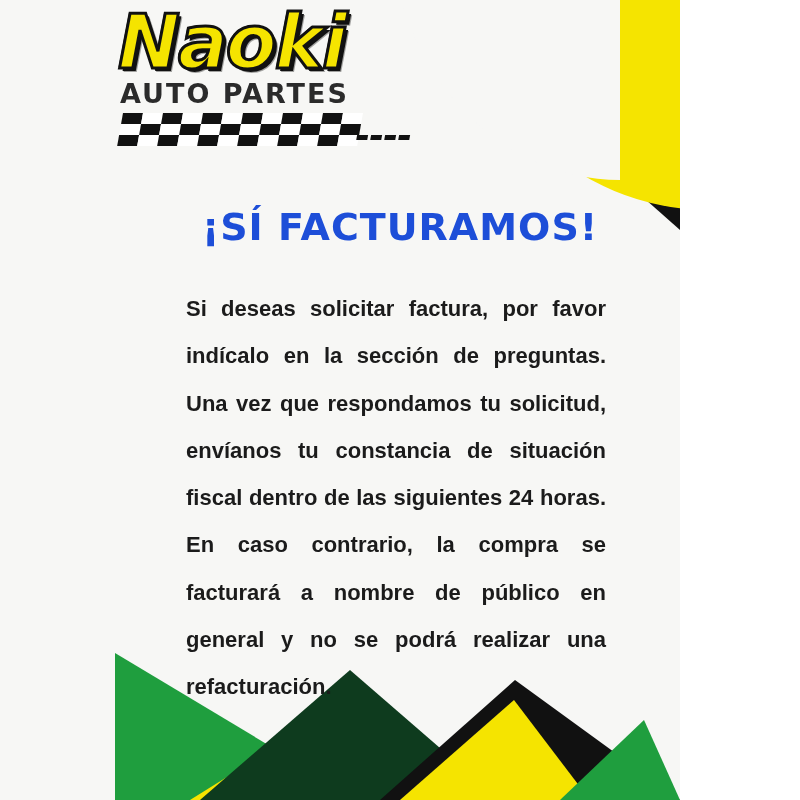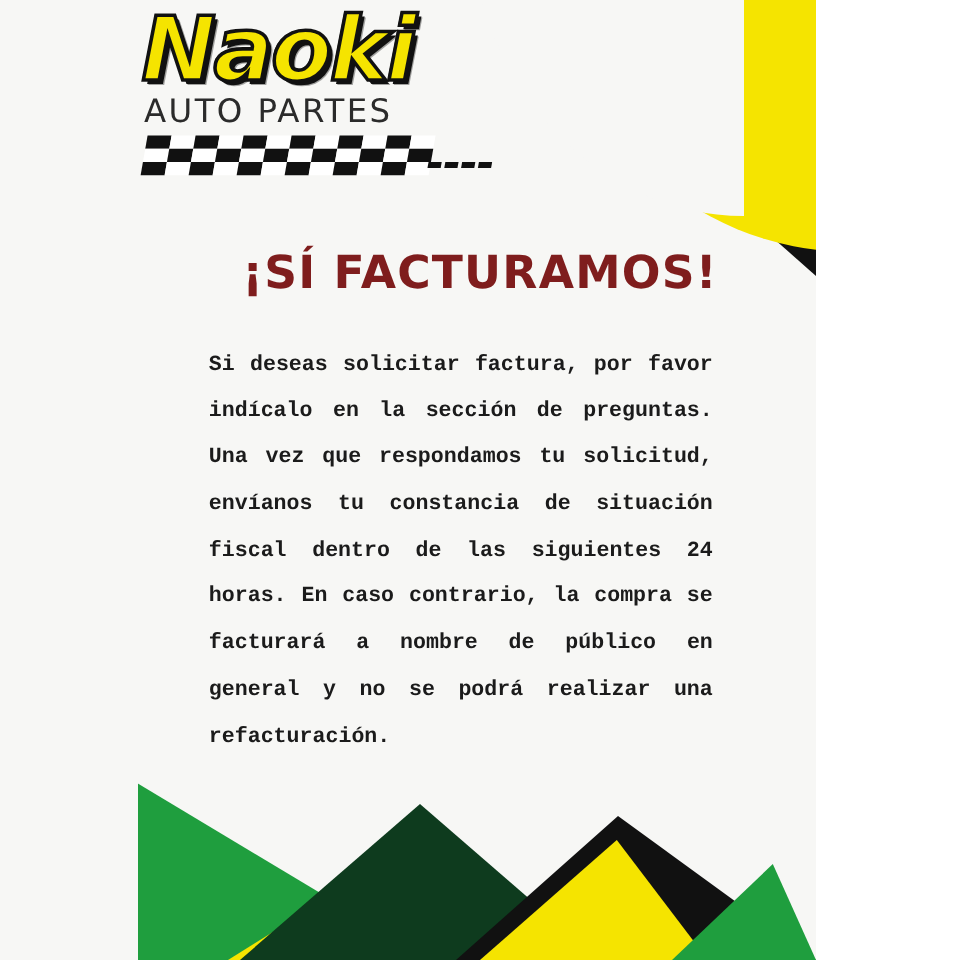--- a/index.html
+++ b/index.html
@@ -135,21 +135,21 @@
       3px 3px 0 #111111,
       -1px -1px 0 #111111,
       4px 4px 0 rgba(0,0,0,.35);
     line-height: 1.05;
     margin: 4px 0 0 0;
     display: inline-block;
   }
 
   .brand-sub {
     font-family: "DejaVu Sans", sans-serif;
-    font-weight: normal;
+    font-weight: bold;
     font-size: 27px;
     letter-spacing: 2px;
     color: #2b2b2b;
     margin: -4px 0 4px 2px;
   }
 
   
   .checker {
     width: 240px;
     height: 34px;
@@ -193,31 +193,31 @@
   .headline {
     position: absolute;
     top: 205px;
     left: 0;
     width: 800px;
     text-align: center;
     font-family: "DejaVu Sans", sans-serif;
     font-weight: bold;
     font-size: 38px;
     letter-spacing: 1px;
-    color: #7f1d1d;
+    color: #1d4ed8;
   }
 
   .body-copy {
     position: absolute;
     top: 285px;
-    left: 174px;
+    left: 186px;
     width: 420px;
-    font-family: Liberation Mono, monospace;
-    font-weight: bold;
-    font-size: 18px;
+    font-family: Liberation Sans, sans-serif;
+    font-weight: bold;
+    font-size: 22px;
     line-height: 2.15;
     color: #1b1b1b;
     text-align: justify;
   }
 </style>
 </head>
 <body>
 
 <div id="poster">
 

